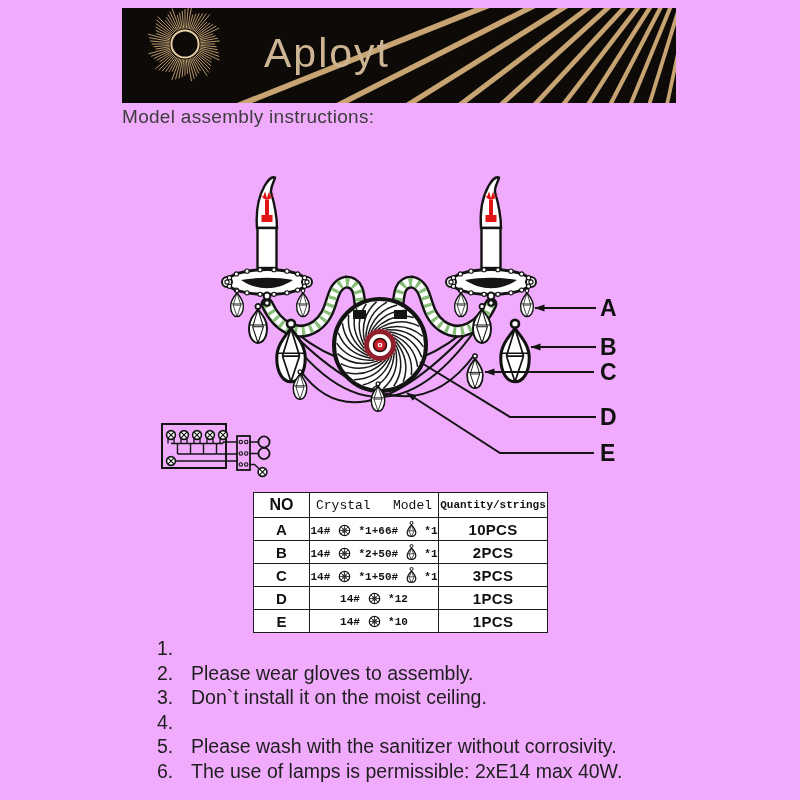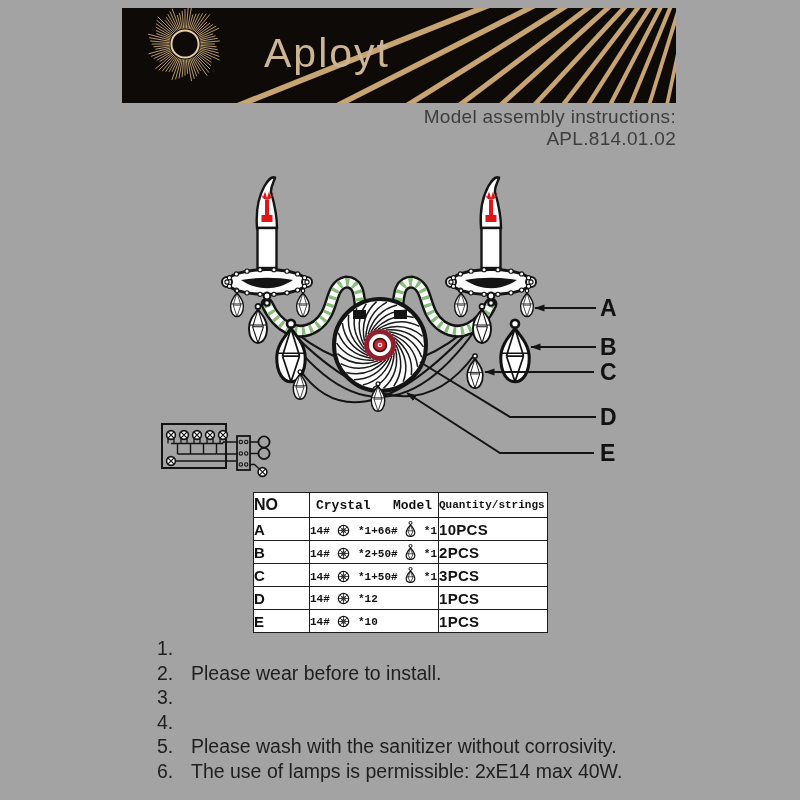--- a/index.html
+++ b/index.html
@@ -1,43 +1,43 @@
 <!DOCTYPE html>
 <html><head>
 <meta charset="utf-8">
 <style>
   html,body{margin:0;padding:0;}
   body{width:800px;height:800px;background:#ffffff;font-family:"Liberation Sans",sans-serif;}
-  .page{position:relative;width:800px;height:800px;background:#a3a3a3;overflow:hidden;}
+  .page{position:relative;width:800px;height:800px;background:#f0abfc;overflow:hidden;}
 
   
   .header{position:absolute;left:122px;top:8px;width:554px;height:95px;background:#0d0a08;overflow:hidden;}
   .header svg{position:absolute;left:0;top:0;z-index:1;}
   .brand{position:absolute;left:142px;top:15px;z-index:2;font-size:41px;line-height:60px;
          color:#cdb493;letter-spacing:2px;font-weight:400;}
 
   
-  .title{position:absolute;left:122px;width:554px;text-align:right;font-size:19px;color:#3d3d3d;letter-spacing:.3px;}
+  .title{position:absolute;left:122px;width:554px;text-align:left;font-size:19px;color:#3d3d3d;letter-spacing:.3px;}
   .title1{top:106px;}
   .title2{top:128px;}
 
   
   .diagram{position:absolute;left:150px;top:158px;}
 
   
   .ptable{position:absolute;left:253px;top:492px;border-collapse:collapse;table-layout:fixed;}
-  .ptable th,.ptable td{border:1.6px solid #1c1c1c;padding:0;text-align:left;vertical-align:middle;background:#fff;}
+  .ptable th,.ptable td{border:1.6px solid #1c1c1c;padding:0;text-align:center;vertical-align:middle;background:#fff;}
   .ptable thead tr{height:25px;}
   .ptable tbody tr{height:23px;}
   .col-no{width:56px;}
   .col-model{width:129px;}
   .col-qty{width:109px;}
   .no-h{font-size:16px;font-weight:700;color:#111;}
   .model-h{display:flex;justify-content:space-between;padding:0 6px;
-           font-family:"Liberation Mono","DejaVu Sans Mono",monospace;font-size:13px;font-weight:700;color:#111;}
+           font-family:"Liberation Mono","DejaVu Sans Mono",monospace;font-size:13px;font-weight:400;color:#111;}
   .qty-h{font-family:"Liberation Mono","DejaVu Sans Mono",monospace;font-size:11px;font-weight:700;color:#111;}
   .row-no{font-size:15px;font-weight:700;color:#111;}
   .model-cell{font-family:"Liberation Mono","DejaVu Sans Mono",monospace;font-size:11px;font-weight:700;color:#111;white-space:nowrap;}
   .model-cell svg{vertical-align:-3px;margin:0 1px;}
   .qty-cell{font-size:15px;font-weight:700;letter-spacing:.3px;color:#111;}
 
   
   .instr{position:absolute;left:157px;top:636px;width:532px;font-size:19.5px;color:#1e1e1e;}
   .instr-row{display:flex;line-height:24.5px;}
   .instr-num{width:34px;flex:none;}
@@ -138,21 +138,20 @@
           <line x1="585" y1="-90" x2="26.691249822339955" y2="332.2455914216976" stroke="#c7a471" stroke-width="5.12"></line>
           <line x1="585" y1="-90" x2="-8.63366730949815" y2="280.9434849632434" stroke="#c7a471" stroke-width="5.3"></line>
           <line x1="585" y1="-90" x2="-39.25827072364973" y2="226.70429651824804" stroke="#c7a471" stroke-width="5.48"></line>
           <line x1="585" y1="-90" x2="-64.94007881663936" y2="169.95748488516466" stroke="#c7a471" stroke-width="5.66"></line>
         </g>
     </svg>
     <span class="brand">Aployt</span>
   </div>
 
   <div class="title title1">Model assembly instructions:</div>
-  <div class="title title2">APL.814.01.02</div>
 
   <svg class="diagram" width="500" height="340" viewBox="0 0 500 340">
     <defs>
       <marker id="arr" markerUnits="userSpaceOnUse" markerWidth="11" markerHeight="9" refX="1.5" refY="4.5" orient="auto">
         <path d="M1,4.5 L11,1 L11,8 Z" fill="#141414"></path>
       </marker>
 
       <g id="drop">
         <circle cx="0" cy="2" r="2.1" fill="#fff" stroke="#111" stroke-width="1.4"></circle>
         <path d="M0,4.5 C-3.5,9 -7.5,13.5 -7.5,20 C-7.5,28 -4,32.5 0,32.5 C4,32.5 7.5,28 7.5,20 C7.5,13.5 3.5,9 0,4.5 Z" fill="#fff" stroke="#111" stroke-width="1.6"></path>
@@ -418,24 +417,25 @@
         </tr>
       </tbody>
   </table>
 
   <div class="instr">
       <div class="instr-row">
         <span class="instr-num">1.</span>
       </div>
       <div class="instr-row">
         <span class="instr-num">2.</span>
-        <span>Please wear before to install.</span>
+        <span>Please wear gloves to assembly.</span>
       </div>
       <div class="instr-row">
         <span class="instr-num">3.</span>
+        <span>Don`t install it on the moist ceiling.</span>
       </div>
       <div class="instr-row">
         <span class="instr-num">4.</span>
       </div>
       <div class="instr-row">
         <span class="instr-num">5.</span>
         <span>Please wash with the sanitizer without corrosivity.</span>
       </div>
       <div class="instr-row">
         <span class="instr-num">6.</span>

